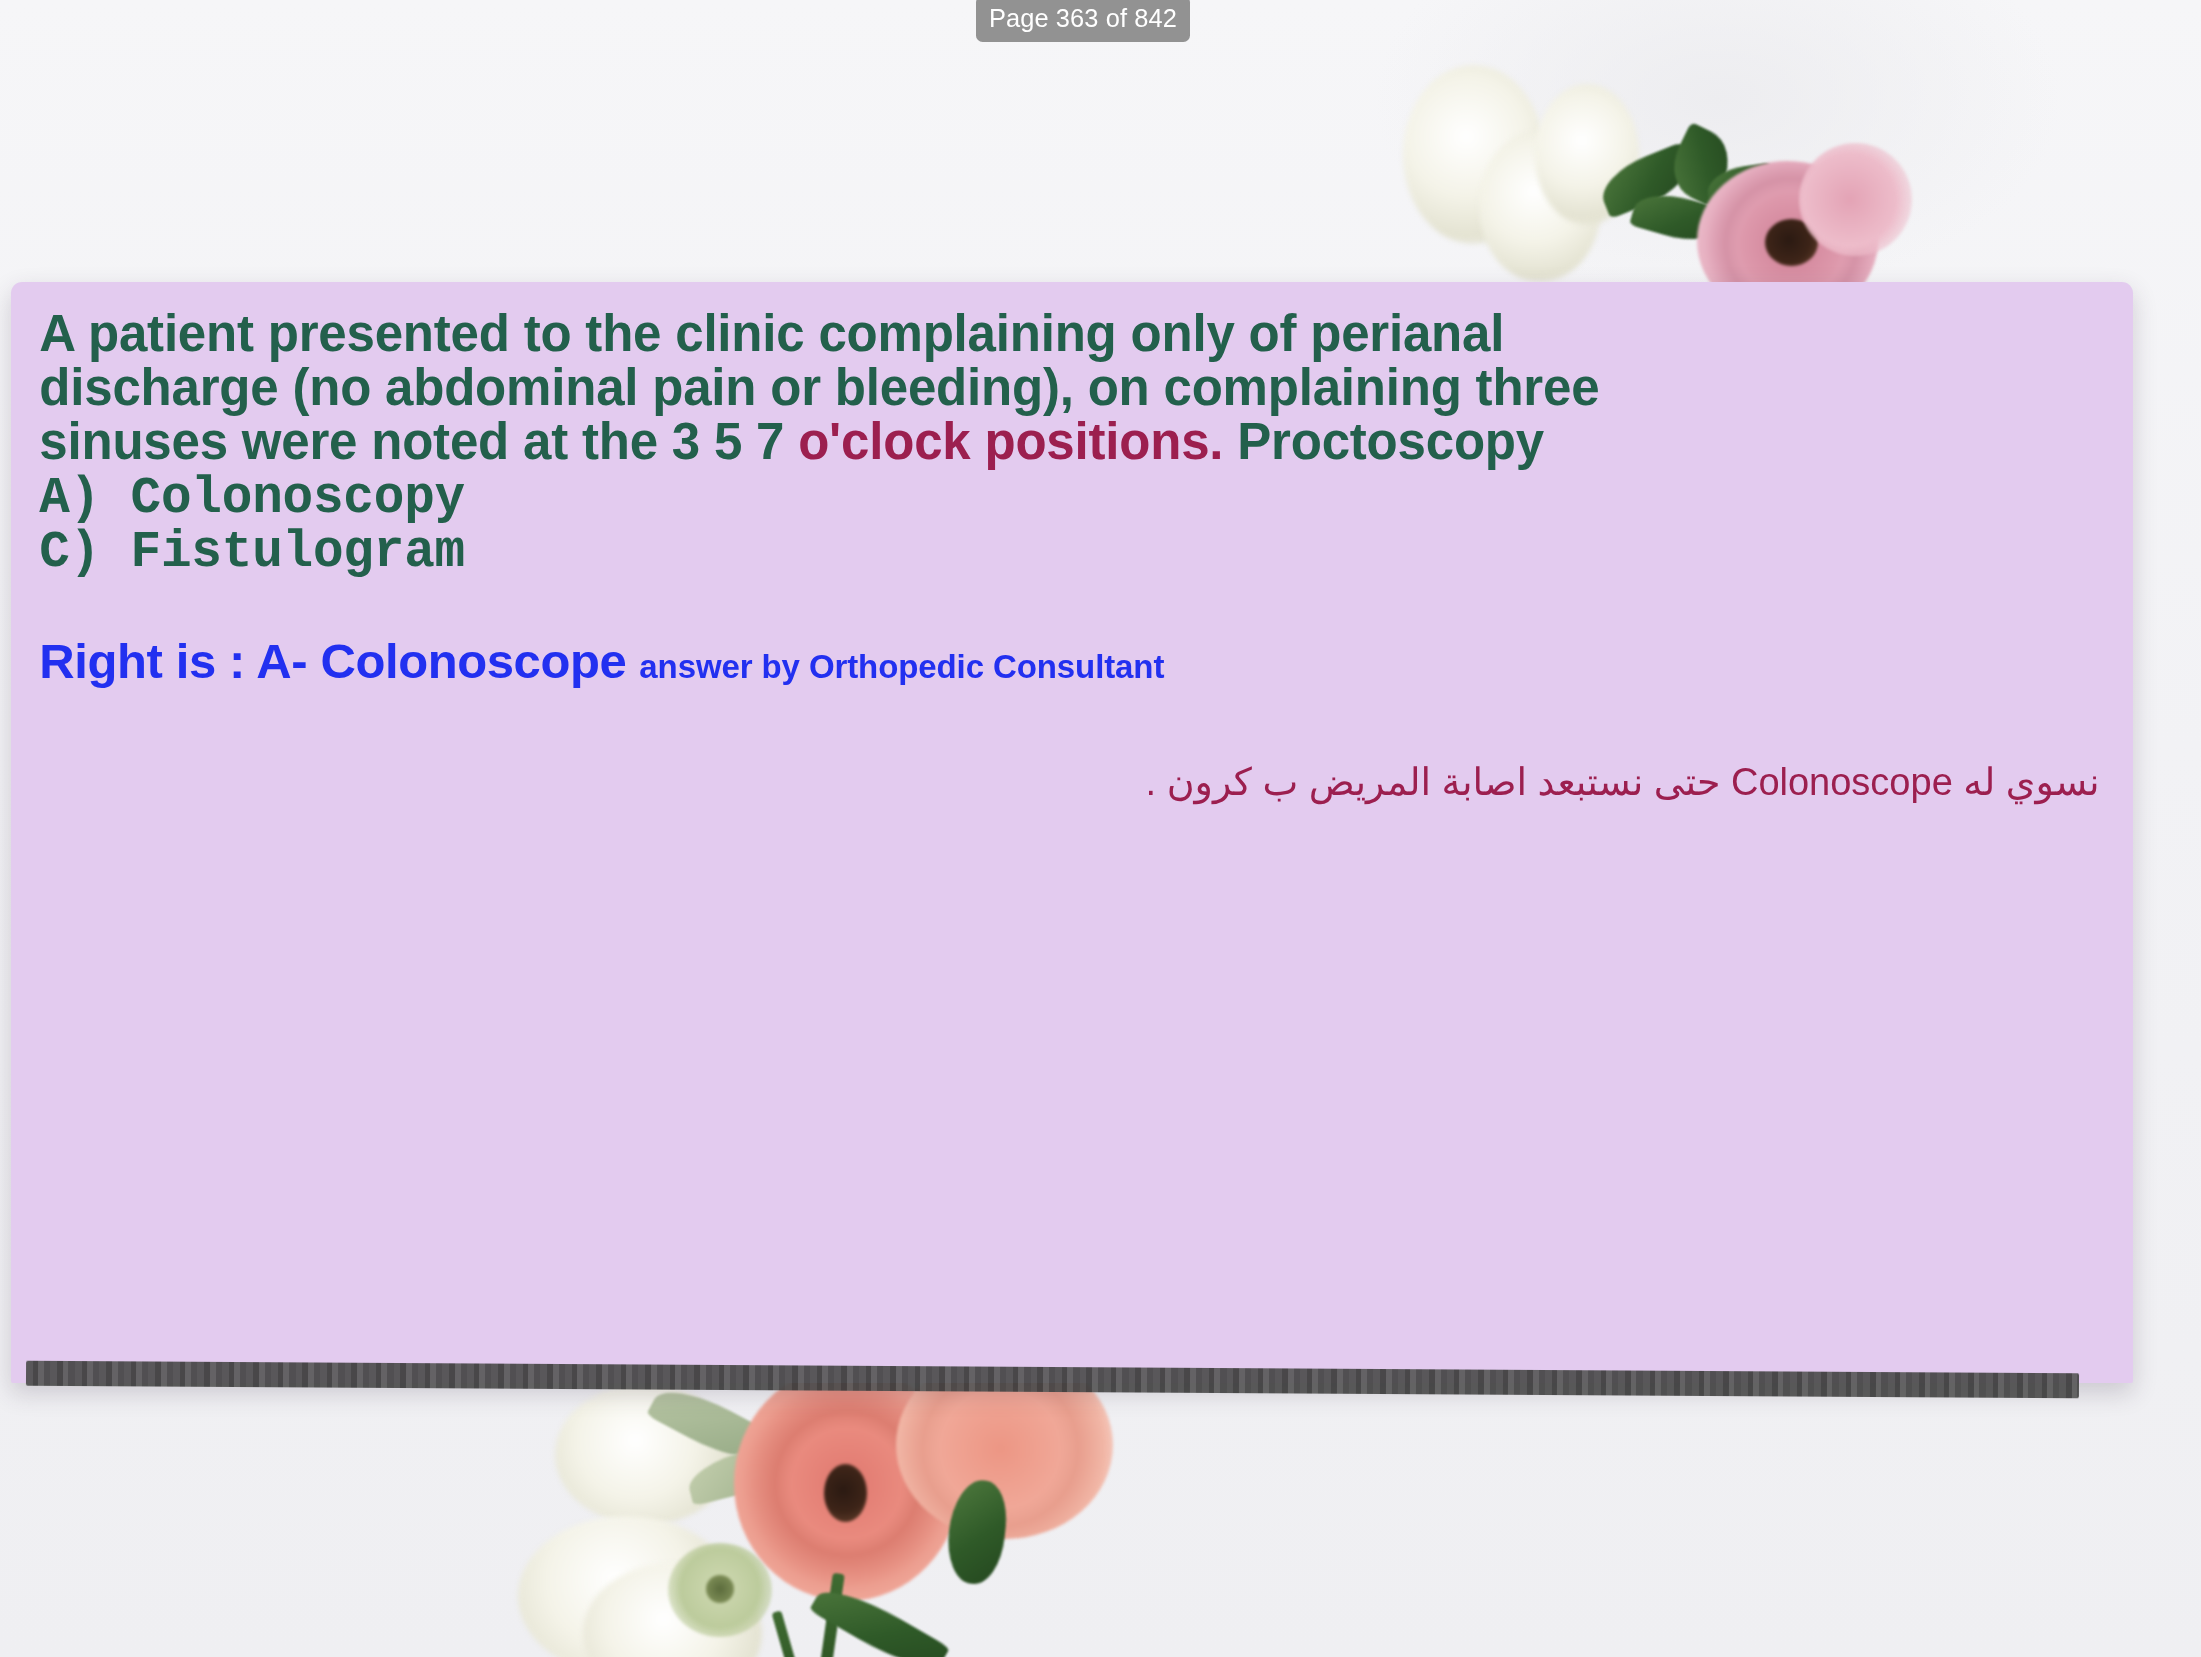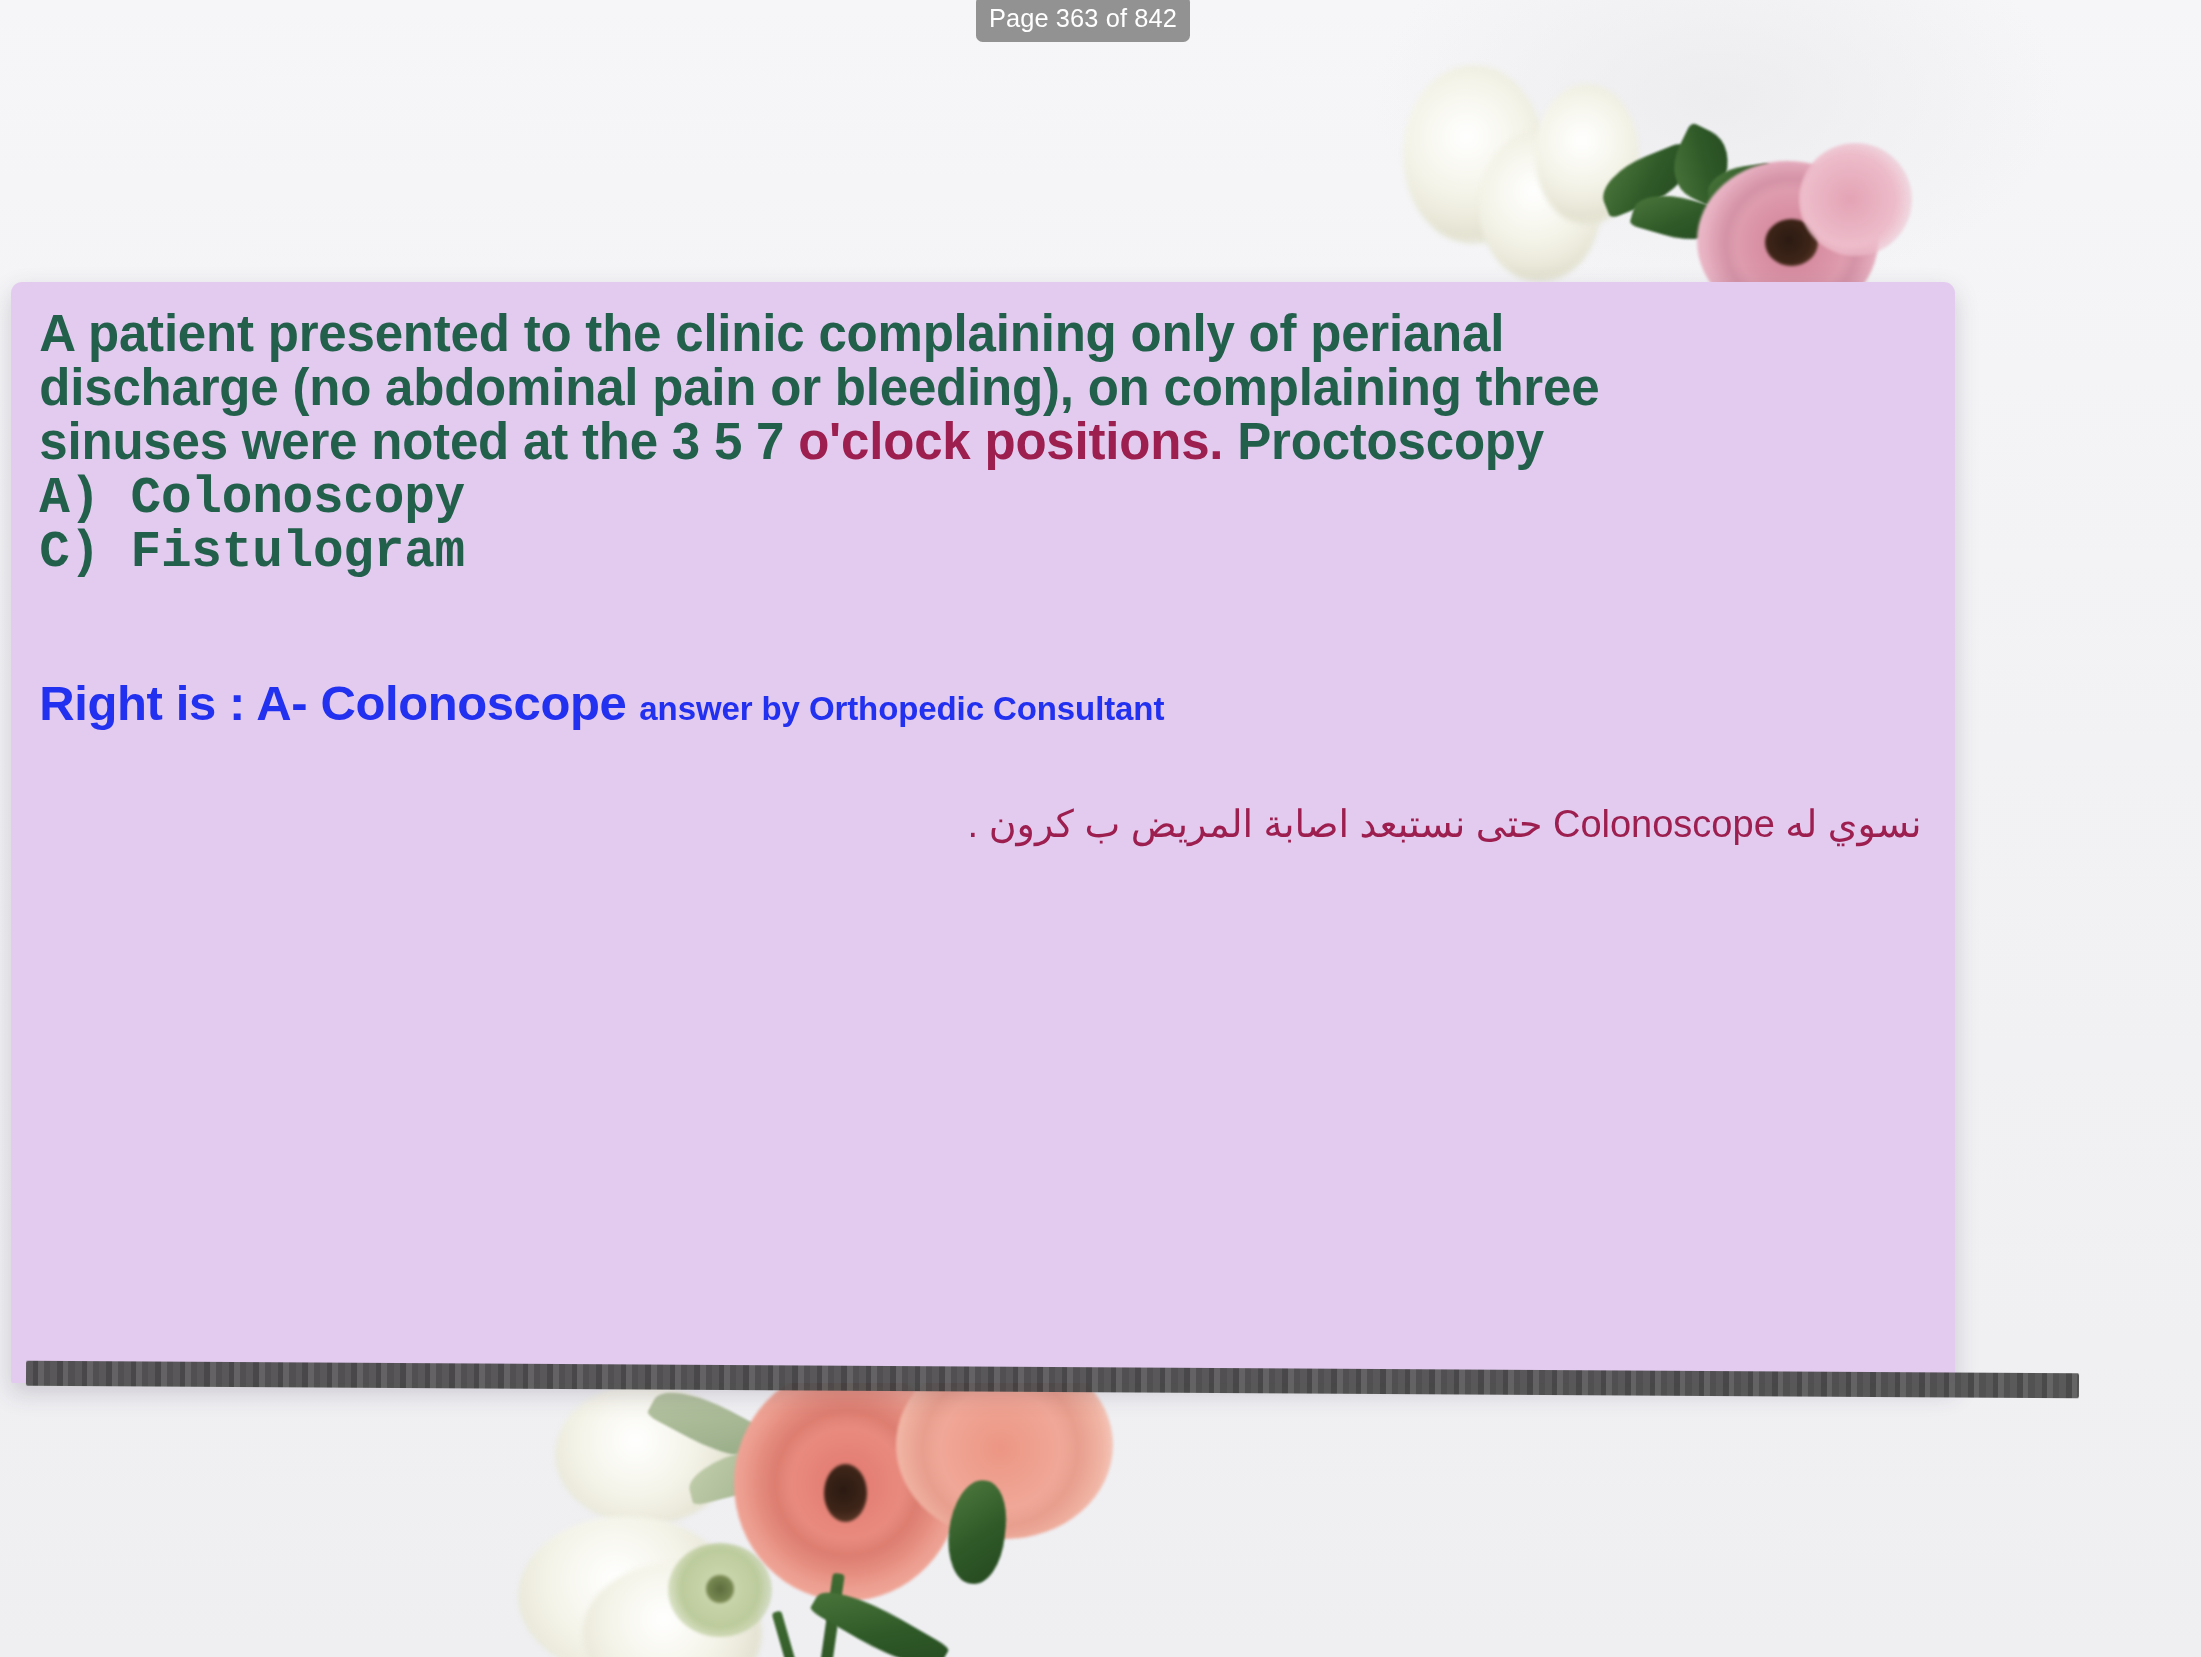--- a/index.html
+++ b/index.html
@@ -63,21 +63,21 @@
     border-radius:6.6px;
     letter-spacing:0.1px;
     z-index:40;
     white-space:nowrap;
   }
 
   
   #card{
     position:absolute;
     left:11.3px;top:282px;
-    width:1944px;height:1101px;
+    width:2122px;height:1101px;
     background:#e3cbef;
     border-radius:11.3px 11.3px 1.9px 1.9px;
     box-shadow:0 9.4px 24.5px rgba(60,45,70,.20);
     z-index:20;
     padding:24.5px 28px 0 28px;
     box-sizing:border-box;
   }
   
   #card-torn-edge{
     position:absolute;
@@ -109,21 +109,21 @@
   #options{margin-top:3.8px;font-family:Liberation Mono, monospace;}
   .opt{
     color:#23604c;
     font-weight:bold;
     font-size:51px;
     line-height:1.06;
     letter-spacing:-0.2px;
   }
 
   #answer-row{
-    margin-top:98px;
+    margin-top:56px;
     white-space:nowrap;
     line-height:1;
   }
   #answer-main{
     color:#2230f0;
     font-weight:bold;
     font-size:49px;
     letter-spacing:-0.4px;
   }
   #answer-byline{

